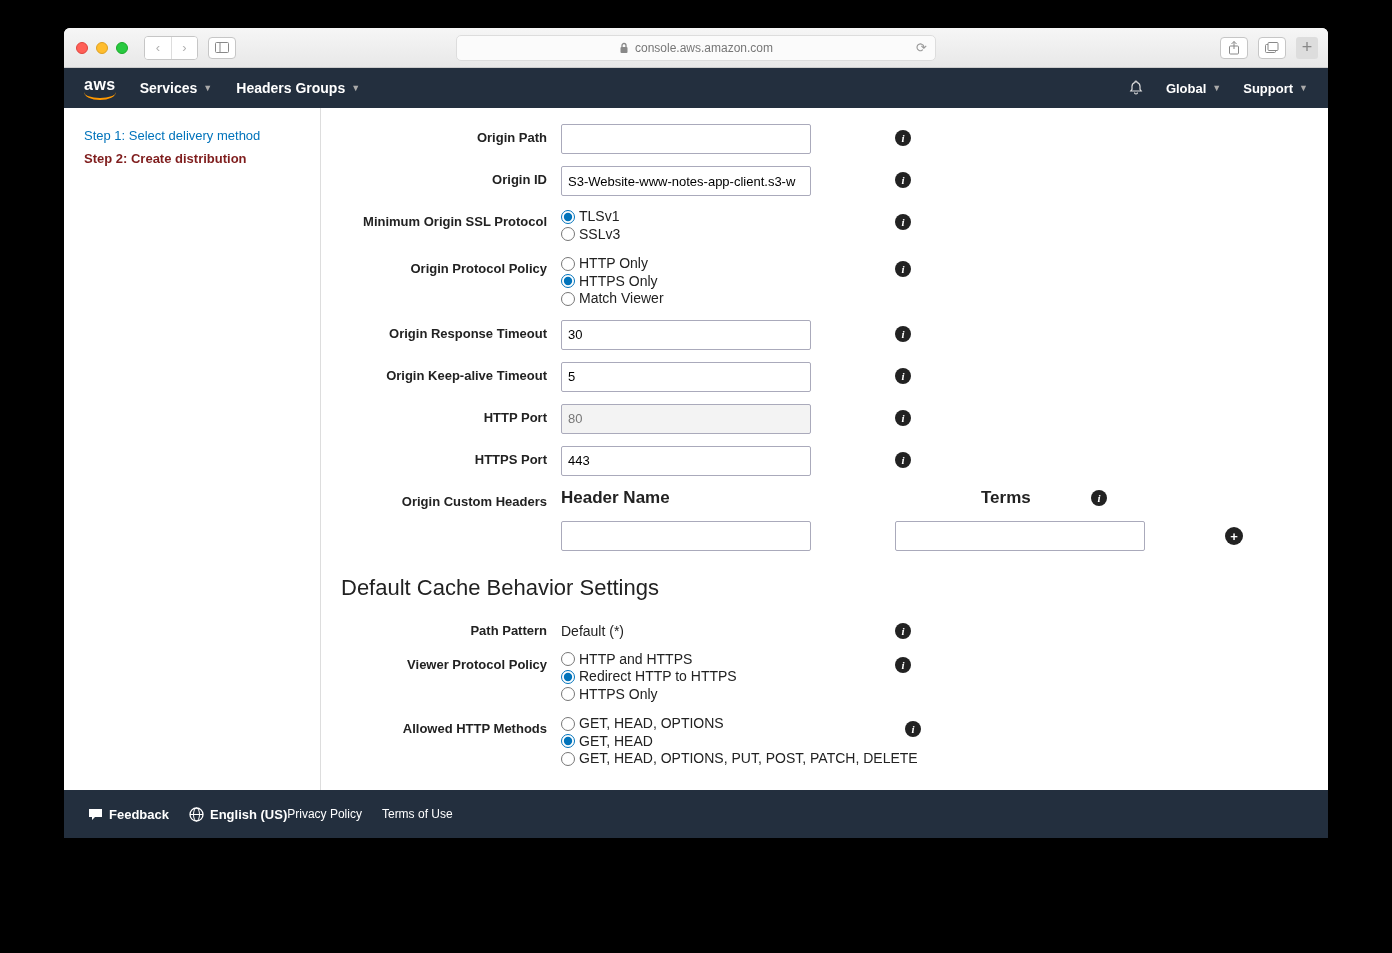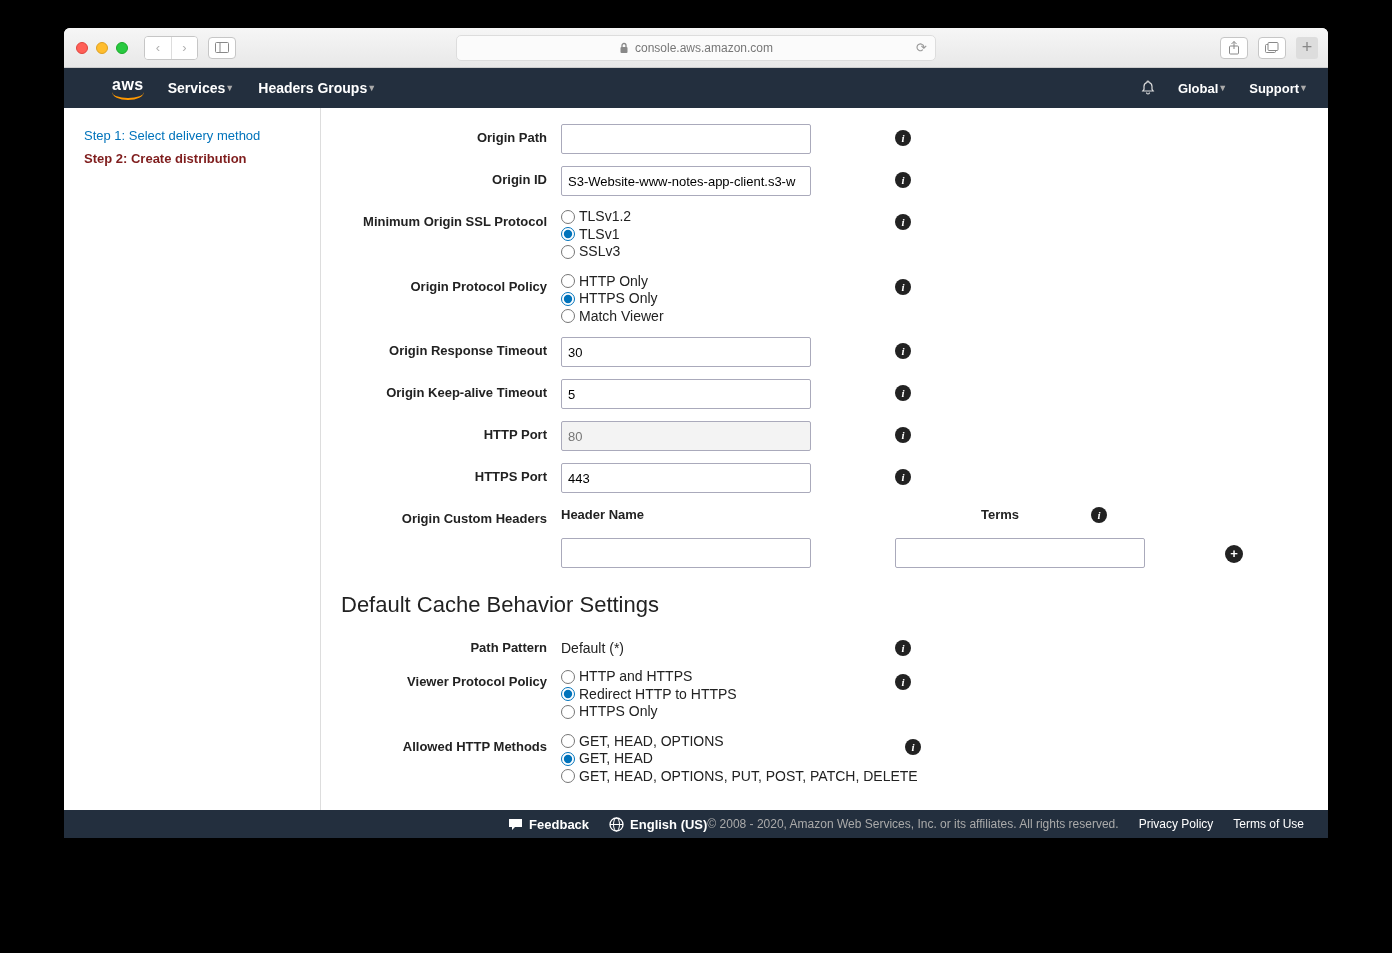--- a/index.html
+++ b/index.html
@@ -18,24 +18,24 @@
 .nav-arrows .arrow + .arrow { border-left: 1px solid #ddd; }
 .tab-btn { margin-left: 10px; width: 28px; height: 22px; border: 1px solid #c6c6c6; border-radius: 4px; background: #fff; display: flex; align-items: center; justify-content: center; color: #777; font-size: 12px; }
 .urlbar { position: absolute; left: 50%; transform: translateX(-50%); width: 480px; height: 26px; background: #fbfbfb; border: 1px solid #ddd; border-radius: 5px; display: flex; align-items: center; justify-content: center; color: #777; font-size: 12px; gap: 6px; }
 .url-reload { position: absolute; right: 8px; color: #999; font-size: 13px; }
 .tb-right { position: absolute; right: 10px; display: flex; gap: 10px; align-items: center; }
 .tb-btn { width: 28px; height: 22px; border: 1px solid #c6c6c6; border-radius: 4px; background: #fff; display: flex; align-items: center; justify-content: center; color: #777; font-size: 13px; }
 .newtab { width: 22px; height: 22px; display: flex; align-items: center; justify-content: center; color: #888; font-size: 18px; background: #ddd; border-radius: 3px;}
 
 
 .aws-header { height: 40px; background: #232f3e; display: flex; align-items: center; color: #fff; font-size: 14px; padding: 0 20px; justify-content: space-between; }
-.aws-left { display: flex; align-items: center; gap: 24px; margin-left: 28px; }
+.aws-left { display: flex; align-items: center; gap: 24px; }
 .aws-logo { font-family: Arial; font-size: 16px; font-weight: bold; letter-spacing: 0.5px; position: relative; color: #fff; padding-bottom: 6px; }
 .aws-logo::after { content: ""; position: absolute; left: 0; right: 0; bottom: 0; height: 6px; border-bottom: 2px solid #ff9900; border-radius: 0 0 50% 50% / 0 0 100% 100%; }
-.menu-item { display: flex; align-items: center; cursor: pointer; font-weight: 600; }
+.menu-item { display: flex; align-items: center; gap: 6px; cursor: pointer; font-weight: 600; }
 .caret { font-size: 9px; color: #aaa; }
 .aws-right { display: flex; align-items: center; gap: 22px; font-size: 13px; }
 .bell { width: 16px; height: 16px; }
 
 
 .content { flex: 1; display: flex; overflow: hidden; }
 .sidebar { width: 257px; border-right: 1px solid #ddd; padding: 16px 20px; font-size: 13px; }
 .step { padding: 4px 0; display: block; }
 .step.link { color: #0073bb; }
 .step.active { color: #7f1d1d; font-weight: bold; }
@@ -45,26 +45,26 @@
 .form-label { width: 220px; text-align: right; font-weight: bold; font-size: 13px; color: #222; padding-right: 14px; padding-top: 6px; flex-shrink: 0; }
 .form-control { width: 320px; flex-shrink: 0; }
 .help-col { margin-left: 14px; padding-top: 4px; }
 .text-input { width: 250px; height: 30px; border: 1px solid #aab; border-radius: 2px; padding: 0 6px; font-size: 13px; background: #fff; }
 .text-input.disabled { background: #f3f3f3; color: #777; }
 .radio-opt { display: flex; align-items: center; gap: 2px; font-size: 14px; color: #222; padding: 0; line-height: 1.25; }
 input[type=radio] { width: 14px; height: 14px; margin: 0 2px 0 0; accent-color: #0073bb; }
 .section-title { font-size: 22px; font-weight: 400; color: #222; margin: 18px 0 10px 0; }
 .static-value { font-size: 14px; color: #222; padding-top: 6px; }
 .info-icon { width: 16px; height: 16px; display: inline-flex; align-items: center; justify-content: center; background: #222; color: #fff; border-radius: 50%; font-size: 11px; font-weight: bold; font-style: italic; font-family: Georgia, serif; }
-.header-name-label, .value-label { font-weight: bold; font-size: 13px; color: #222; }
+.header-name-label, .value-label { font-weight: bold; font-size: 17px; color: #222; }
 .value-input { width: 250px; height: 30px; border: 1px solid #aab; border-radius: 2px; background: #fff; }
 .add-btn { width: 18px; height: 18px; background: #222; color: #fff; border-radius: 50%; display: inline-flex; align-items: center; justify-content: center; font-size: 13px; font-weight: bold; cursor: pointer; }
 
 
-.footer { height: 28px; background: #232f3e; display: flex; align-items: center; justify-content: flex-end; padding: 8px 24px; color: #ccc; font-size: 12px; }
+.footer { height: 48px; background: #232f3e; display: flex; align-items: center; justify-content: flex-start; padding: 8px 24px; color: #ccc; font-size: 12px; }
 .footer-left { display: flex; align-items: center; gap: 20px; }
 .footer-item { display: flex; align-items: center; gap: 6px; color: #fff; font-weight: 600; font-size: 13px; cursor: pointer; }
 .footer-right { display: flex; align-items: center; gap: 20px; }
 .footer-link { color: #fff; cursor: pointer; }
 .copyright { color: #aaa; }
 
 svg { display: block; }
 </style>
 </head>
 <body>
@@ -159,24 +159,20 @@
       <div class="form-row">
         <div class="form-label">Origin ID</div>
         <div class="form-control"><input class="text-input" value="S3-Website-www-notes-app-client.s3-w" style=""></div>
         <div class="help-col"><span class="info-icon">i</span></div>
       </div>
 
       <div class="form-row">
         <div class="form-label">Minimum Origin SSL Protocol</div>
         <div class="form-control">
           <label class="radio-opt">
-              <input type="radio" name="ssl" style="">
-              <span>TLSv1.2</span>
-            </label>
-          <label class="radio-opt">
               <input type="radio" name="ssl" checked="" style="">
               <span>TLSv1</span>
             </label>
           <label class="radio-opt">
               <input type="radio" name="ssl" style="">
               <span>SSLv3</span>
             </label>
         </div>
         <div class="help-col"><span class="info-icon">i</span></div>
       </div>
@@ -302,19 +298,18 @@
       <span class="footer-item">
         <svg width="15" height="15" viewBox="0 0 15 15">
             <circle cx="7.5" cy="7.5" r="6.5" fill="none" stroke="#fff" stroke-width="1.3"></circle>
             <ellipse cx="7.5" cy="7.5" rx="3" ry="6.5" fill="none" stroke="#fff" stroke-width="1"></ellipse>
             <line x1="1" y1="7.5" x2="14" y2="7.5" stroke="#fff"></line>
           </svg>
         <span>English (US)</span>
       </span>
     </div>
     <div class="footer-right">
-      <span class="copyright">© 2008 - 2020, Amazon Web Services, Inc. or its affiliates. All rights reserved.</span>
       <span class="footer-link">Privacy Policy</span>
       <span class="footer-link">Terms of Use</span>
     </div>
   </div>
 
 </div>
 
 </body></html>

